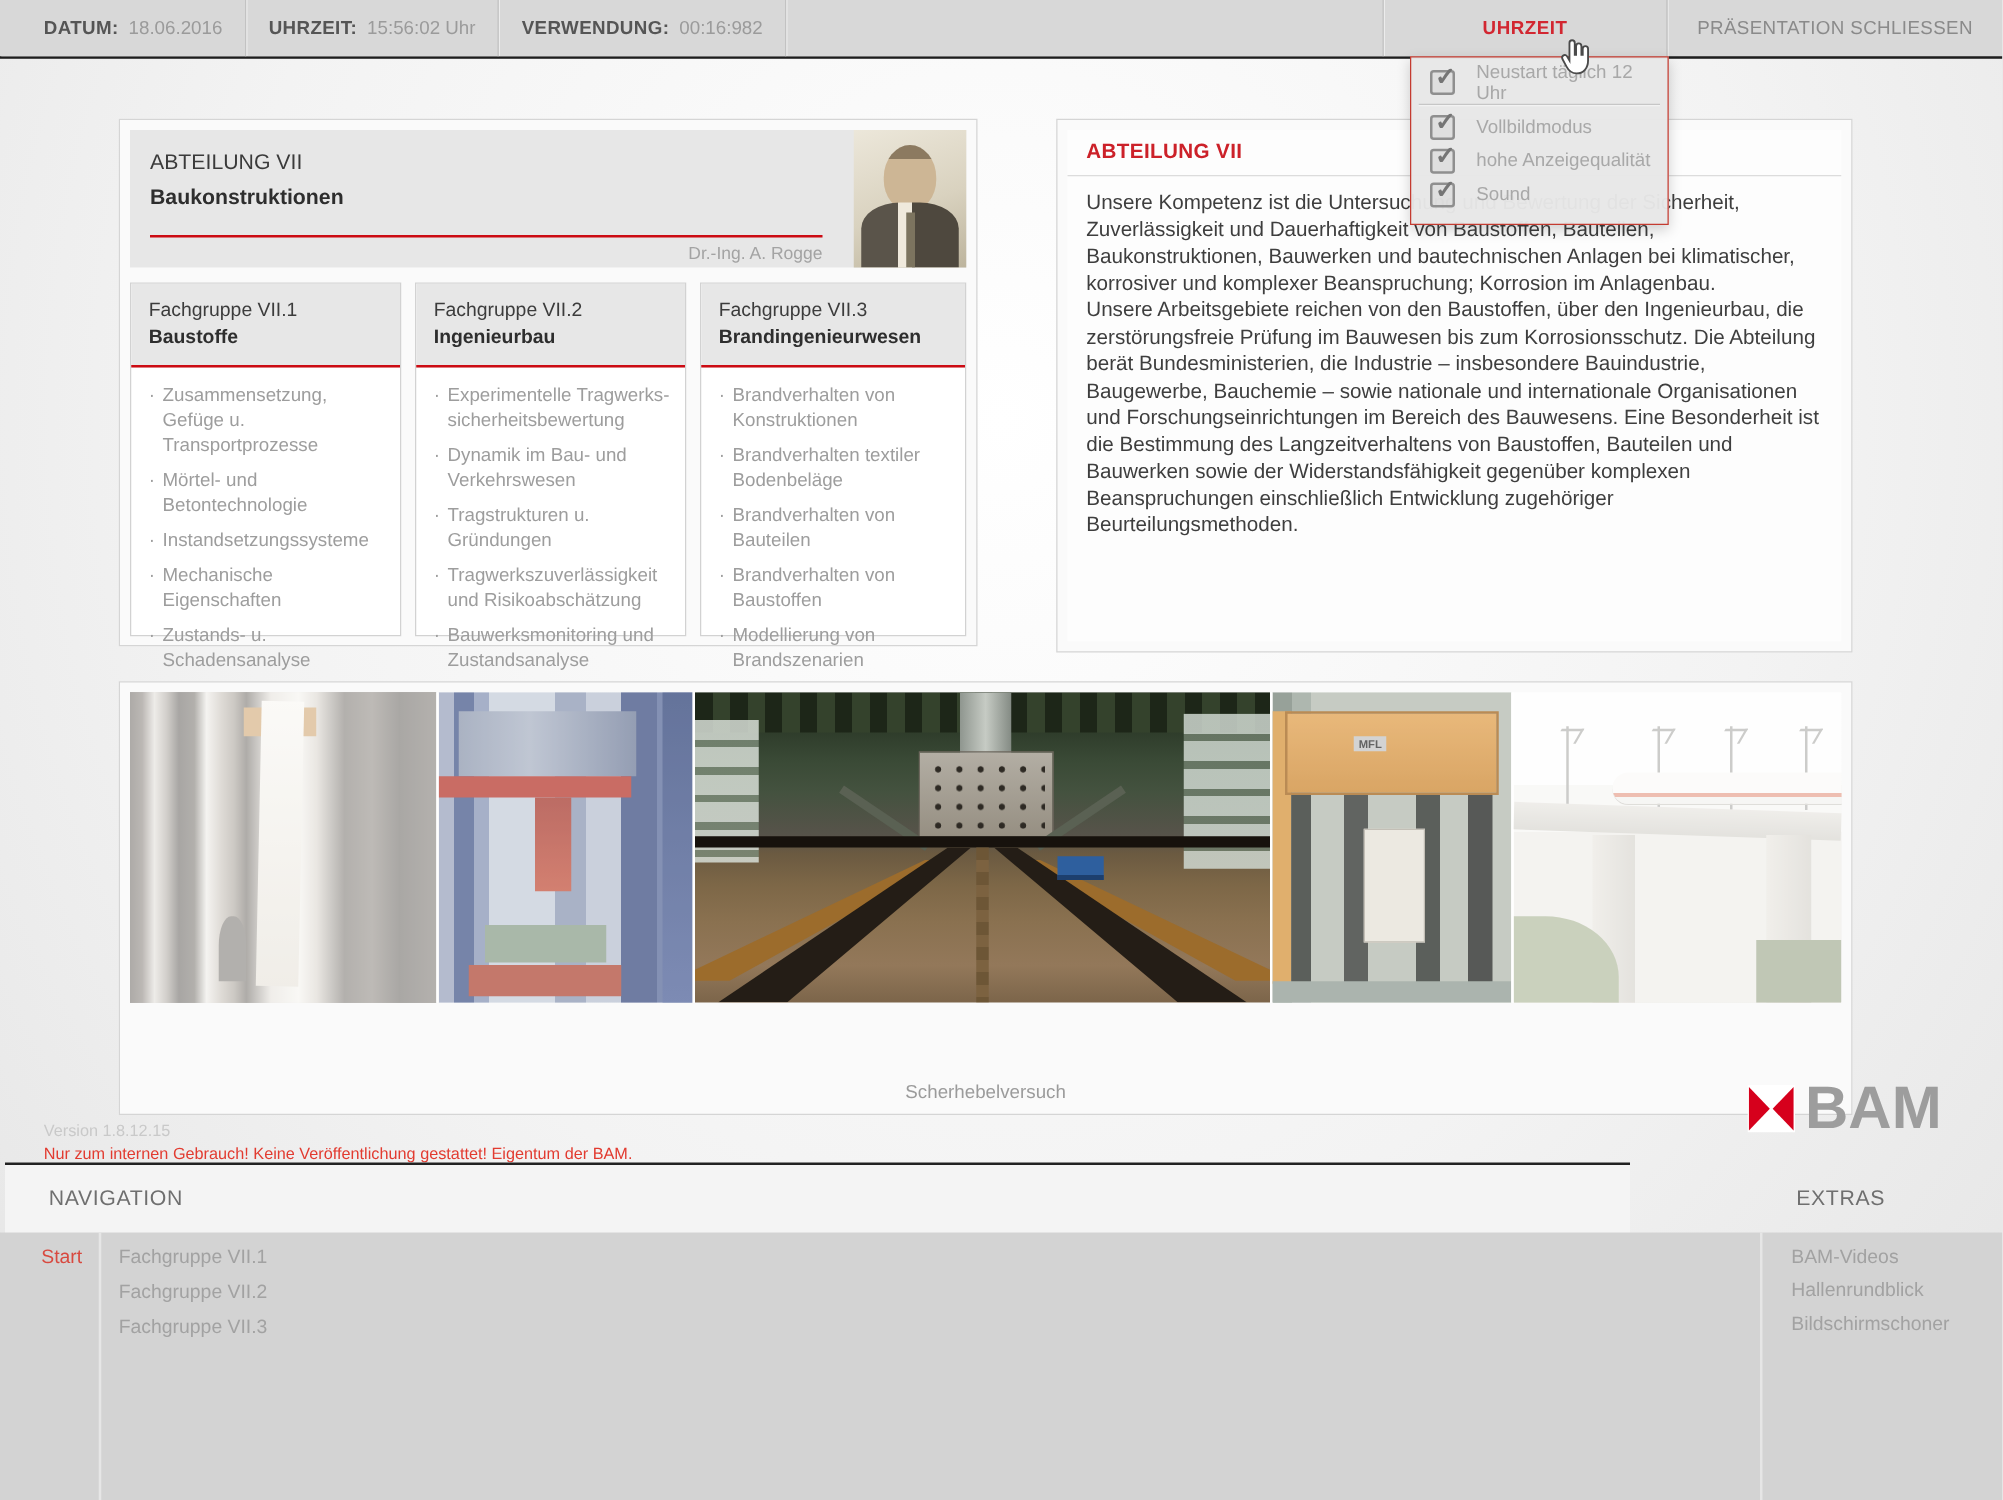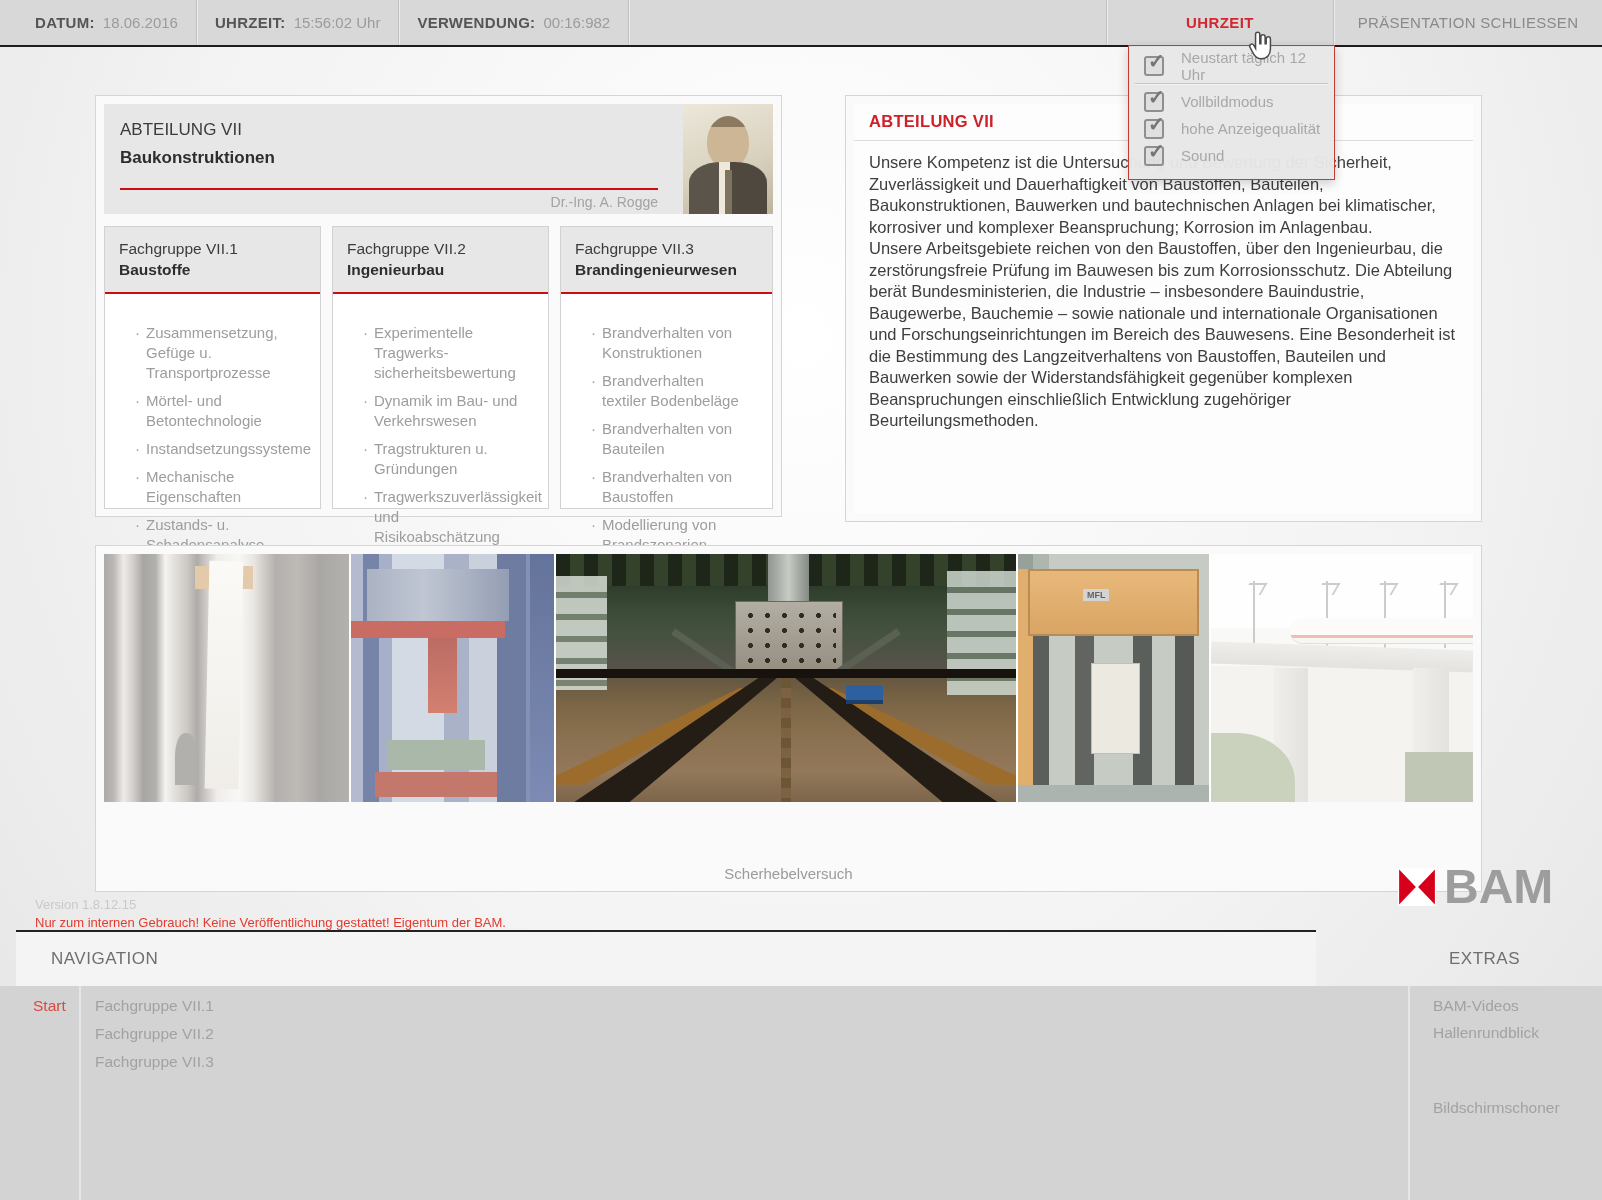--- a/index.html
+++ b/index.html
@@ -44,21 +44,21 @@
             background:linear-gradient(#8c7a60 0 22%, #cdb695 22% 100%);}
   .portrait .body{position:absolute;left:6px;top:58px;width:78px;height:52px;border-radius:40% 40% 0 0;
             background:linear-gradient(90deg,#5a544a 0 38%, #efe9dc 38% 52%, #4e483e 52% 100%);}
   .portrait .tie{position:absolute;left:42px;top:66px;width:7px;height:44px;background:#7c745f;}
   .groups{position:absolute;left:0;top:130px;width:685px;height:285px;}
   .gbox{position:absolute;top:0;height:283px;background:#ffffff;border:1px solid #d2d2d2;box-sizing:border-box;}
   .g1{left:8px;width:217px;} .g2{left:236px;width:217px;} .g3{left:464px;width:213px;}
   .ghead{background:#e7e7e7;border-bottom:2px solid #cc0b13;padding:11px 14px 12px;}
   .gnum{font-size:15.5px;color:#3c3c3c;line-height:21px;}
   .gname{font-size:15.5px;font-weight:bold;color:#2e2e2e;line-height:21px;}
-  .group-list{margin:16px;padding:13px 10px 0 14px;list-style:none;}
+  .group-list{margin:0;padding:13px 10px 0 14px;list-style:none;}
   .group-list li{position:relative;padding-left:11px;margin-bottom:8px;font-size:15px;line-height:20px;color:#9d9d9d;}
   .group-list li::before{content:"·";position:absolute;left:0;top:0;color:#9d9d9d;}
   
   .desc{left:845px;top:95px;width:635px;height:425px;}
   .desc-inner{position:absolute;inset:8px;background:#fdfdfd;}
   .desc-title{position:absolute;left:15px;top:8px;font-size:16.5px;font-weight:bold;color:#cc2129;letter-spacing:.3px;}
   .desc-rule{position:absolute;left:0;right:0;top:36px;border-top:1px solid #dcdcdc;}
   .desc-body{position:absolute;left:15px;top:48px;width:594px;font-size:16.5px;line-height:21.5px;color:#3e3e3e;}
   .desc-body p{margin:0;}
   
@@ -119,32 +119,32 @@
   .s5 .hill{position:absolute;left:0;bottom:0;width:32%;height:28%;background:#8a9a6d;border-radius:0 70% 0 0;}
   .s5 .trees{position:absolute;right:0;bottom:0;width:26%;height:20%;background:#74845c;}
   .s5 .fade{background:rgba(255,255,255,.55);}
   .caption{position:absolute;left:0;right:0;top:319px;text-align:center;font-size:15px;color:#9b9b9b;}
   
   .version{position:absolute;left:35px;top:897px;font-size:13px;color:#c9c9c9;}
   .disclaimer{position:absolute;left:35px;top:915px;font-size:13px;color:#e23b30;}
   .logo{position:absolute;left:1398px;top:868px;display:flex;align-items:center;gap:8px;}
   .logo-text{font-size:48px;font-weight:bold;color:#9d9d9d;letter-spacing:0px;line-height:38px;}
   
-  .navheader{position:absolute;left:16px;top:930px;width:1300px;height:55px;background:#f4f4f4;
+  .navheader{position:absolute;left:4px;top:930px;width:1300px;height:55px;background:#f4f4f4;
              border-top:2px solid #222;border-bottom:1px solid #cfcfcf;}
   .navtitle{position:absolute;left:35px;top:17px;font-size:17px;color:#6f6f6f;letter-spacing:.5px;}
   .extrastitle{position:absolute;left:1433px;top:17px;font-size:17px;color:#6f6f6f;letter-spacing:.5px;}
   .navarea{position:absolute;left:0;top:986px;width:1602px;height:214px;background:#d3d3d3;}
   .vdiv1{position:absolute;left:79px;top:0;bottom:0;width:2px;background:#e6e6e6;}
   .vdiv2{position:absolute;left:1408px;top:0;bottom:0;width:2px;background:#e6e6e6;}
   .start{position:absolute;left:33px;top:11px;font-size:15.5px;color:#d8493f;cursor:pointer;}
   .navitem{position:absolute;left:95px;font-size:15.5px;color:#a2a2a2;cursor:pointer;}
   .ni0{top:11px;} .ni1{top:39px;} .ni2{top:67px;}
   .exitem{position:absolute;left:1433px;font-size:15.5px;color:#a2a2a2;cursor:pointer;}
-  .ex0{top:11px;} .ex1{top:38px;} .ex2{top:65px;margin-top:48px;}
+  .ex0{top:11px;} .ex1{top:38px;} .ex2{top:65px;}
 </style>
 </head>
 <body>
 
 <div class="stage">
 
   <div class="topbar">
     <div class="tcell first">
       <span class="tlabel">DATUM:</span>
       <span class="tvalue">18.06.2016</span>

